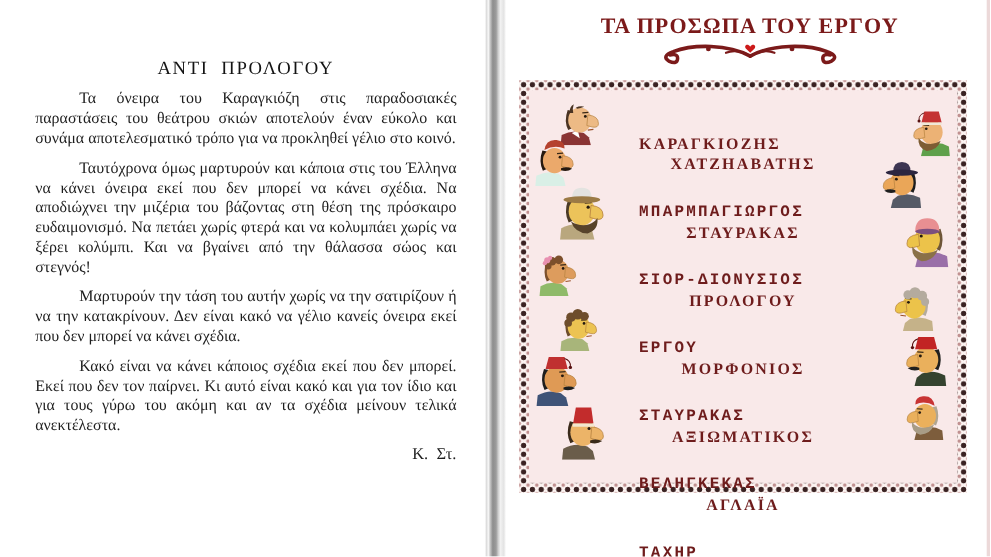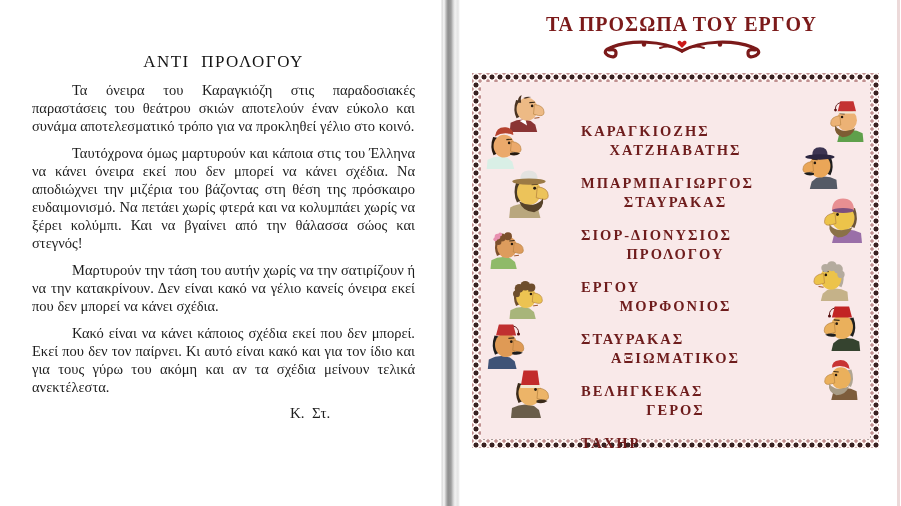--- a/index.html
+++ b/index.html
@@ -15,21 +15,21 @@
     color:var(--ink);
   }
   
   .left-page{position:absolute;left:0;top:0;width:443px;height:392px;background:var(--page-bg);}
   .lp-title{
     margin:52px 28px 0 32px;text-align:center;font-size:17px;font-weight:normal;
     letter-spacing:1.5px;white-space:pre;color:#141414;
   }
   .lp-body{margin:9px 28px 0 32px;font-size:14.5px;line-height:18px;text-align:justify;}
   .lp-body p{margin:0 0 9px 0;text-indent:40px;}
-  .signature{margin:8px 28px 0 32px;font-size:15px;white-space:pre;padding-left:258px;}
+  .signature{margin:8px 28px 0 32px;font-size:15px;white-space:pre;padding-left:258px;text-align:right;}
   
   .spine{
     position:absolute;left:438px;top:0;width:26px;height:506px;
     background:linear-gradient(90deg,#ffffff 0px,#ffffff 3px,#d9d9d9 4px,#f7f7f7 6px,
       #bdbdbd 8px,#8d8d8d 10px,#9c9c9c 13px,#cfcfcf 15px,#f1f1f1 17px,
       #e3e3e3 20px,#ffffff 22px,#ffffff 26px);
   }
   
   .right-page{position:absolute;left:462px;top:0;width:439px;height:506px;background:var(--page-bg);}
   .right-page::after{content:"";position:absolute;top:0;bottom:0;right:1px;width:3px;background:#ecd9d9;}
@@ -46,21 +46,21 @@
       radial-gradient(var(--lace-light) 1.4px, transparent 2px) 4px 4px/8px 8px,
       #fdf4f2;
   }
   .char-box-inner{position:absolute;inset:9px;background:var(--box-pink);}
   .char-list{position:absolute;left:100px;right:100px;top:40px;}
   .char-row{
     height:19px;line-height:19px;font-weight:bold;font-size:14.5px;
     letter-spacing:2px;color:var(--name-maroon);white-space:nowrap;
   }
   .char-row.right{text-align:center;}
-  .char-row.left:not(:first-child){margin-top:14px;}
+  .char-row.left:not(:first-child){margin-top:24px;font-family:Liberation Mono, monospace;}
   .portrait{position:absolute;line-height:0;}
 </style>
 </head>
 <body>
 
 <div class="left-page">
   <h1 class="lp-title">ΑΝΤΙ  ΠΡΟΛΟΓΟΥ</h1>
   <div class="lp-body">
     <p>Τα όνειρα του Καραγκιόζη στις παραδοσιακές παραστάσεις του θεάτρου σκιών αποτελούν έναν εύκολο και συνάμα αποτελεσματικό τρόπο για να προκληθεί γέλιο στο κοινό.</p>
     <p>Ταυτόχρονα όμως μαρτυρούν και κάποια στις του Έλληνα να κάνει όνειρα εκεί που δεν μπορεί να κάνει σχέδια. Να αποδιώχνει την μιζέρια του βάζοντας στη θέση της πρόσκαιρο ευδαιμονισμό. Να πετάει χωρίς φτερά και να κολυμπάει χωρίς να ξέρει κολύμπι. Και να βγαίνει από την θάλασσα σώος και στεγνός!</p>
@@ -96,21 +96,21 @@
           <div class="char-row right">ΧΑΤΖΗΑΒΑΤΗΣ</div>
           <div class="char-row left">ΜΠΑΡΜΠΑΓΙΩΡΓΟΣ</div>
           <div class="char-row right">ΣΤΑΥΡΑΚΑΣ</div>
           <div class="char-row left">ΣΙΟΡ-ΔΙΟΝΥΣΙΟΣ</div>
           <div class="char-row right">ΠΡΟΛΟΓΟΥ</div>
           <div class="char-row left">ΕΡΓΟΥ</div>
           <div class="char-row right">ΜΟΡΦΟΝΙΟΣ</div>
           <div class="char-row left">ΣΤΑΥΡΑΚΑΣ</div>
           <div class="char-row right">ΑΞΙΩΜΑΤΙΚΟΣ</div>
           <div class="char-row left">ΒΕΛΗΓΚΕΚΑΣ</div>
-          <div class="char-row right">ΓΕΡΟΣ</div>
+          <div class="char-row right">ΑΓΛΑΪΑ</div>
           <div class="char-row left">ΤΑΧΗΡ</div>
         </div>
     </div>
   <div class="portrait" style="top: 15px; left: 34px;"><svg width="44" height="44" viewBox="0 0 48 48" xmlns="http://www.w3.org/2000/svg">
           <path d="M4 48 L5 38 Q16 32 27 36 L32 40 L34 48 Z" fill="#8a3434"></path>
           <path d="M15 36 L21 33.5 L23 41 Z" fill="#ffffff"></path>
           <path d="M11 13 Q7 24 11.5 33 L18 30 Q13.5 22 15.5 14 Z" fill="#4a3322"></path>
           <ellipse cx="23" cy="23" rx="11.5" ry="12.5" fill="#edba85"></ellipse>
           <path d="M31 18 Q41.5 19 41.5 26.5 Q41.5 31 35.5 30 L30 28.5 Z" fill="#edba85" stroke="#b5813f" stroke-width="0.7"></path>
           <circle cx="28.5" cy="19.5" r="1.4" fill="#24190f"></circle>

